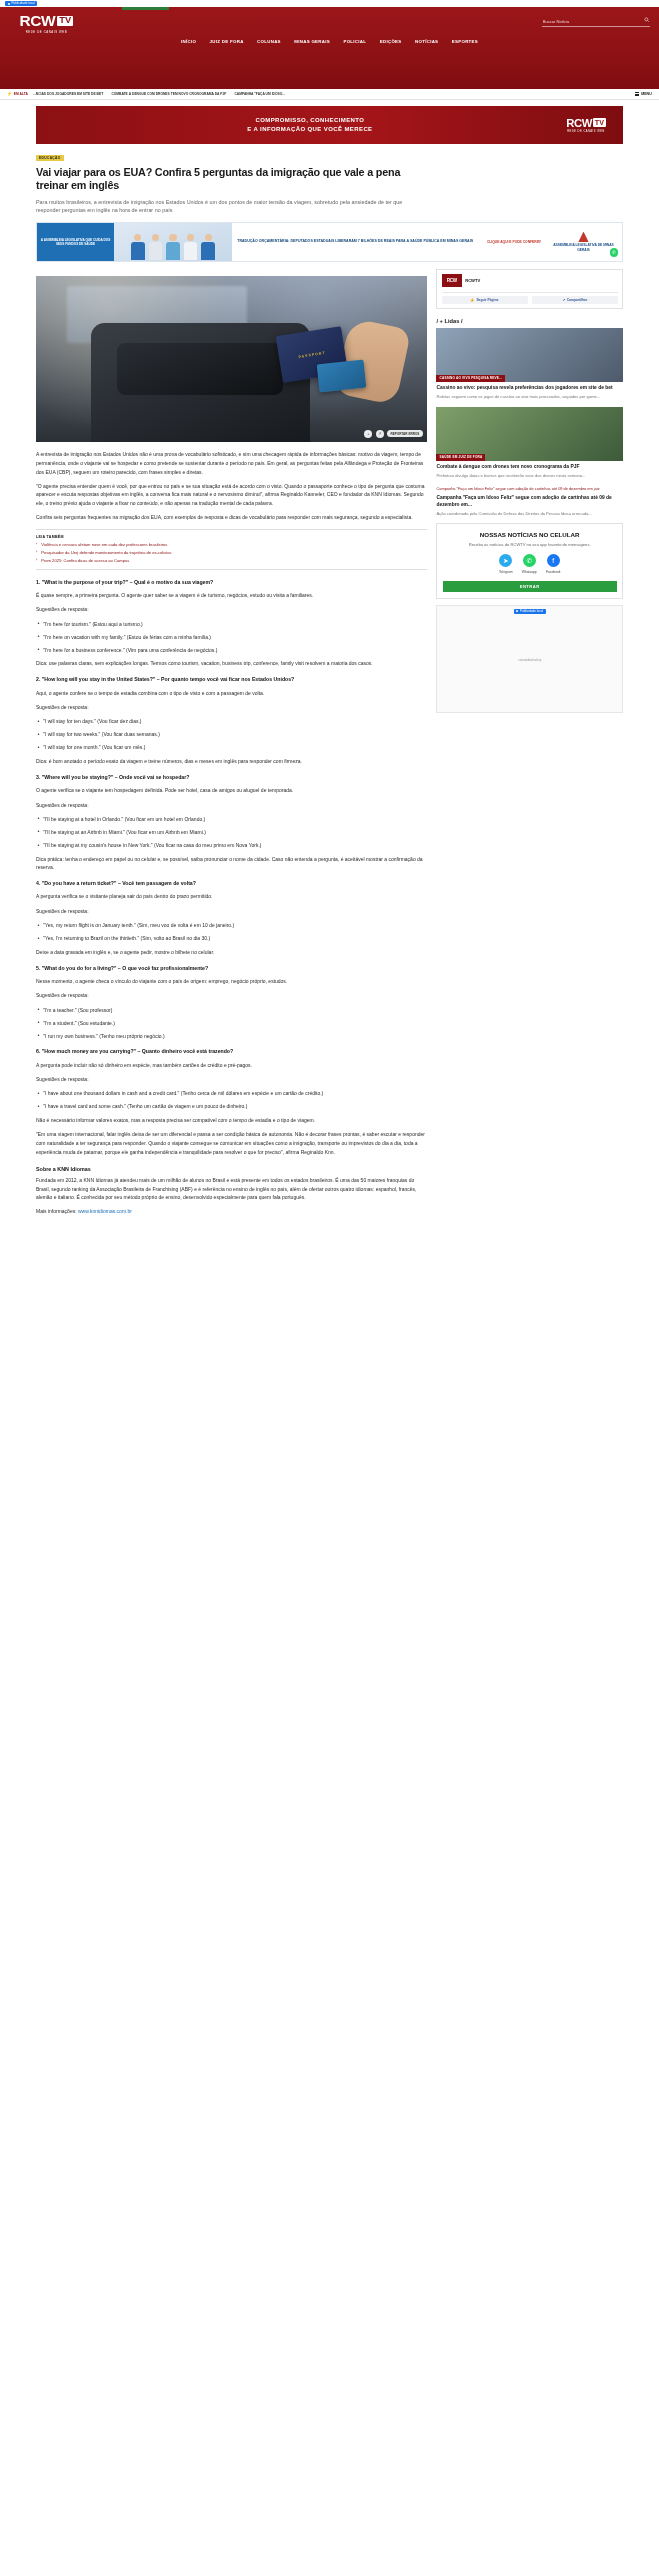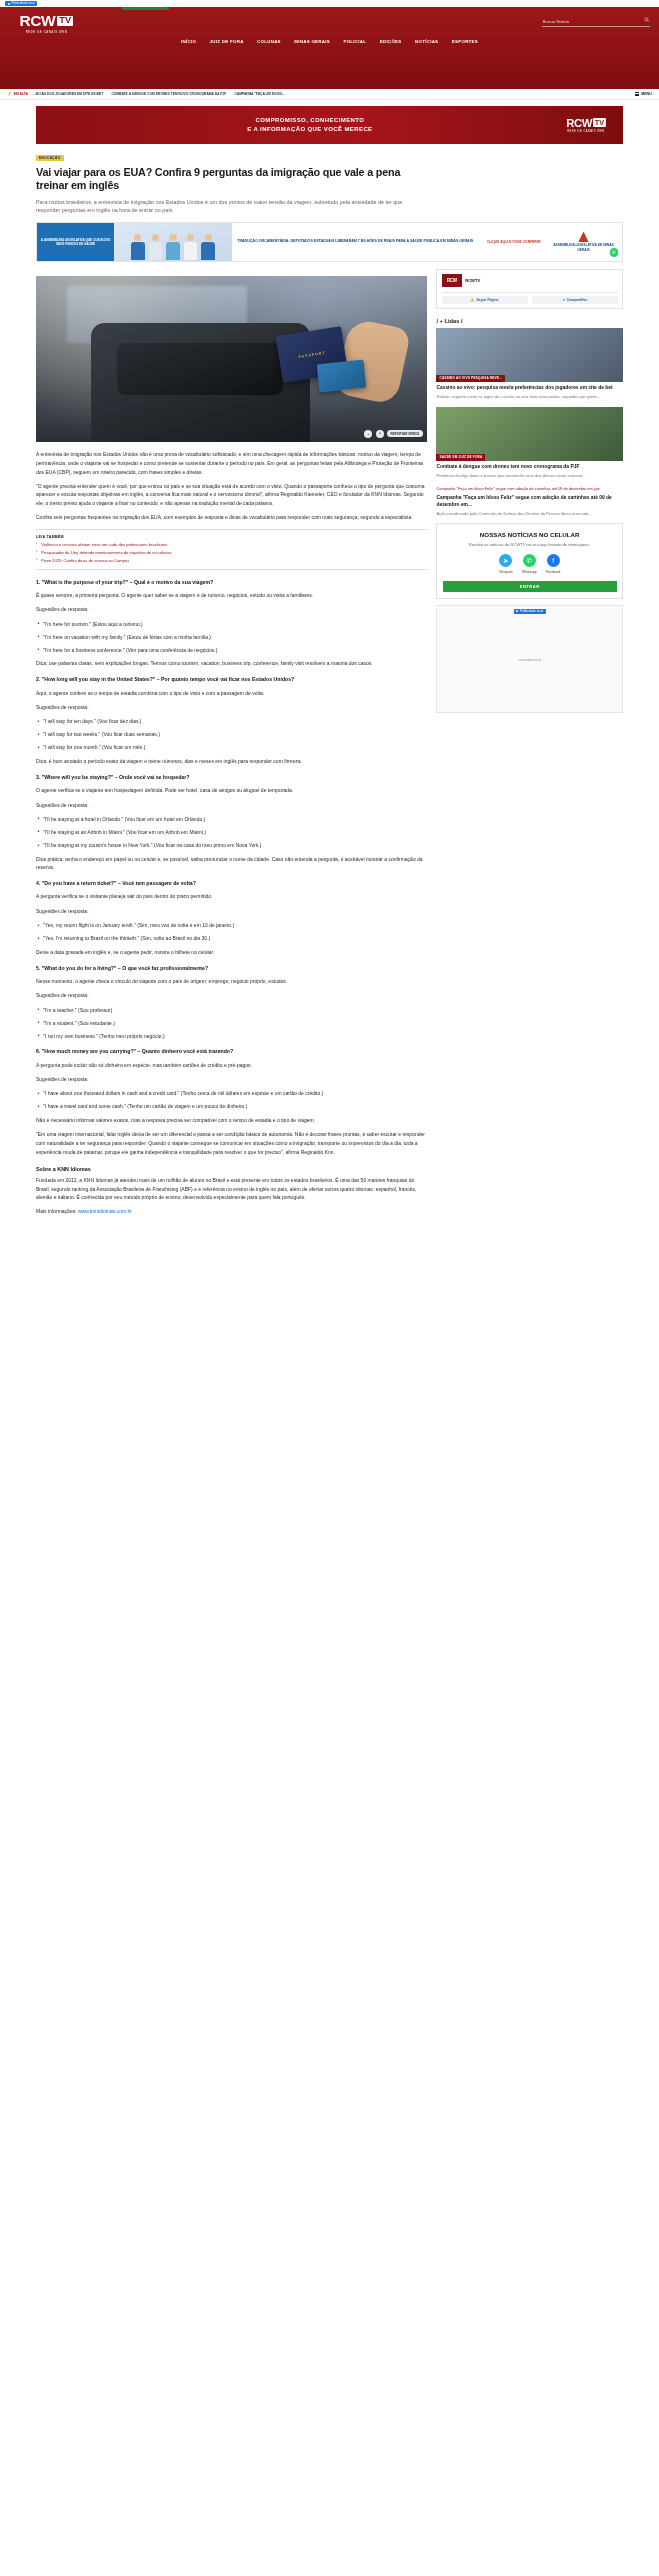--- a/index.html
+++ b/index.html
@@ -589,21 +589,21 @@
       <span class="rcw">RCW</span>
       <span class="tvbox">TV</span>
     </div>
     <div class="sub">REDE DE CANAIS WEB</div>
   </div>
 </div>
 
 <div class="container" style="margin-top:8.2px;">
   <div class="main-col">
     <span class="cat-badge">EDUCAÇÃO</span>
-    <h1 class="article-title">Vai viajar para os EUA? Confira 9 perguntas da imigração que vale a pena treinar em inglês</h1>
+    <h1 class="article-title">Vai viajar para os EUA? Confira 5 perguntas da imigração que vale a pena treinar em inglês</h1>
     <p class="article-lead">Para muitos brasileiros, a entrevista de imigração nos Estados Unidos é um dos pontos de maior tensão da viagem, sobretudo pela ansiedade de ter que responder perguntas em inglês na hora de entrar no país</p>
   </div>
   <div class="side-col"></div>
 </div>
 
 <div class="overlay-ad">
 
   <div class="oa-left">A ASSEMBLEIA LEGISLATIVA QUE CUIDA DOS SEUS FUNDOS DE SAÚDE</div>
   <div class="oa-people">
     <div class="person">

